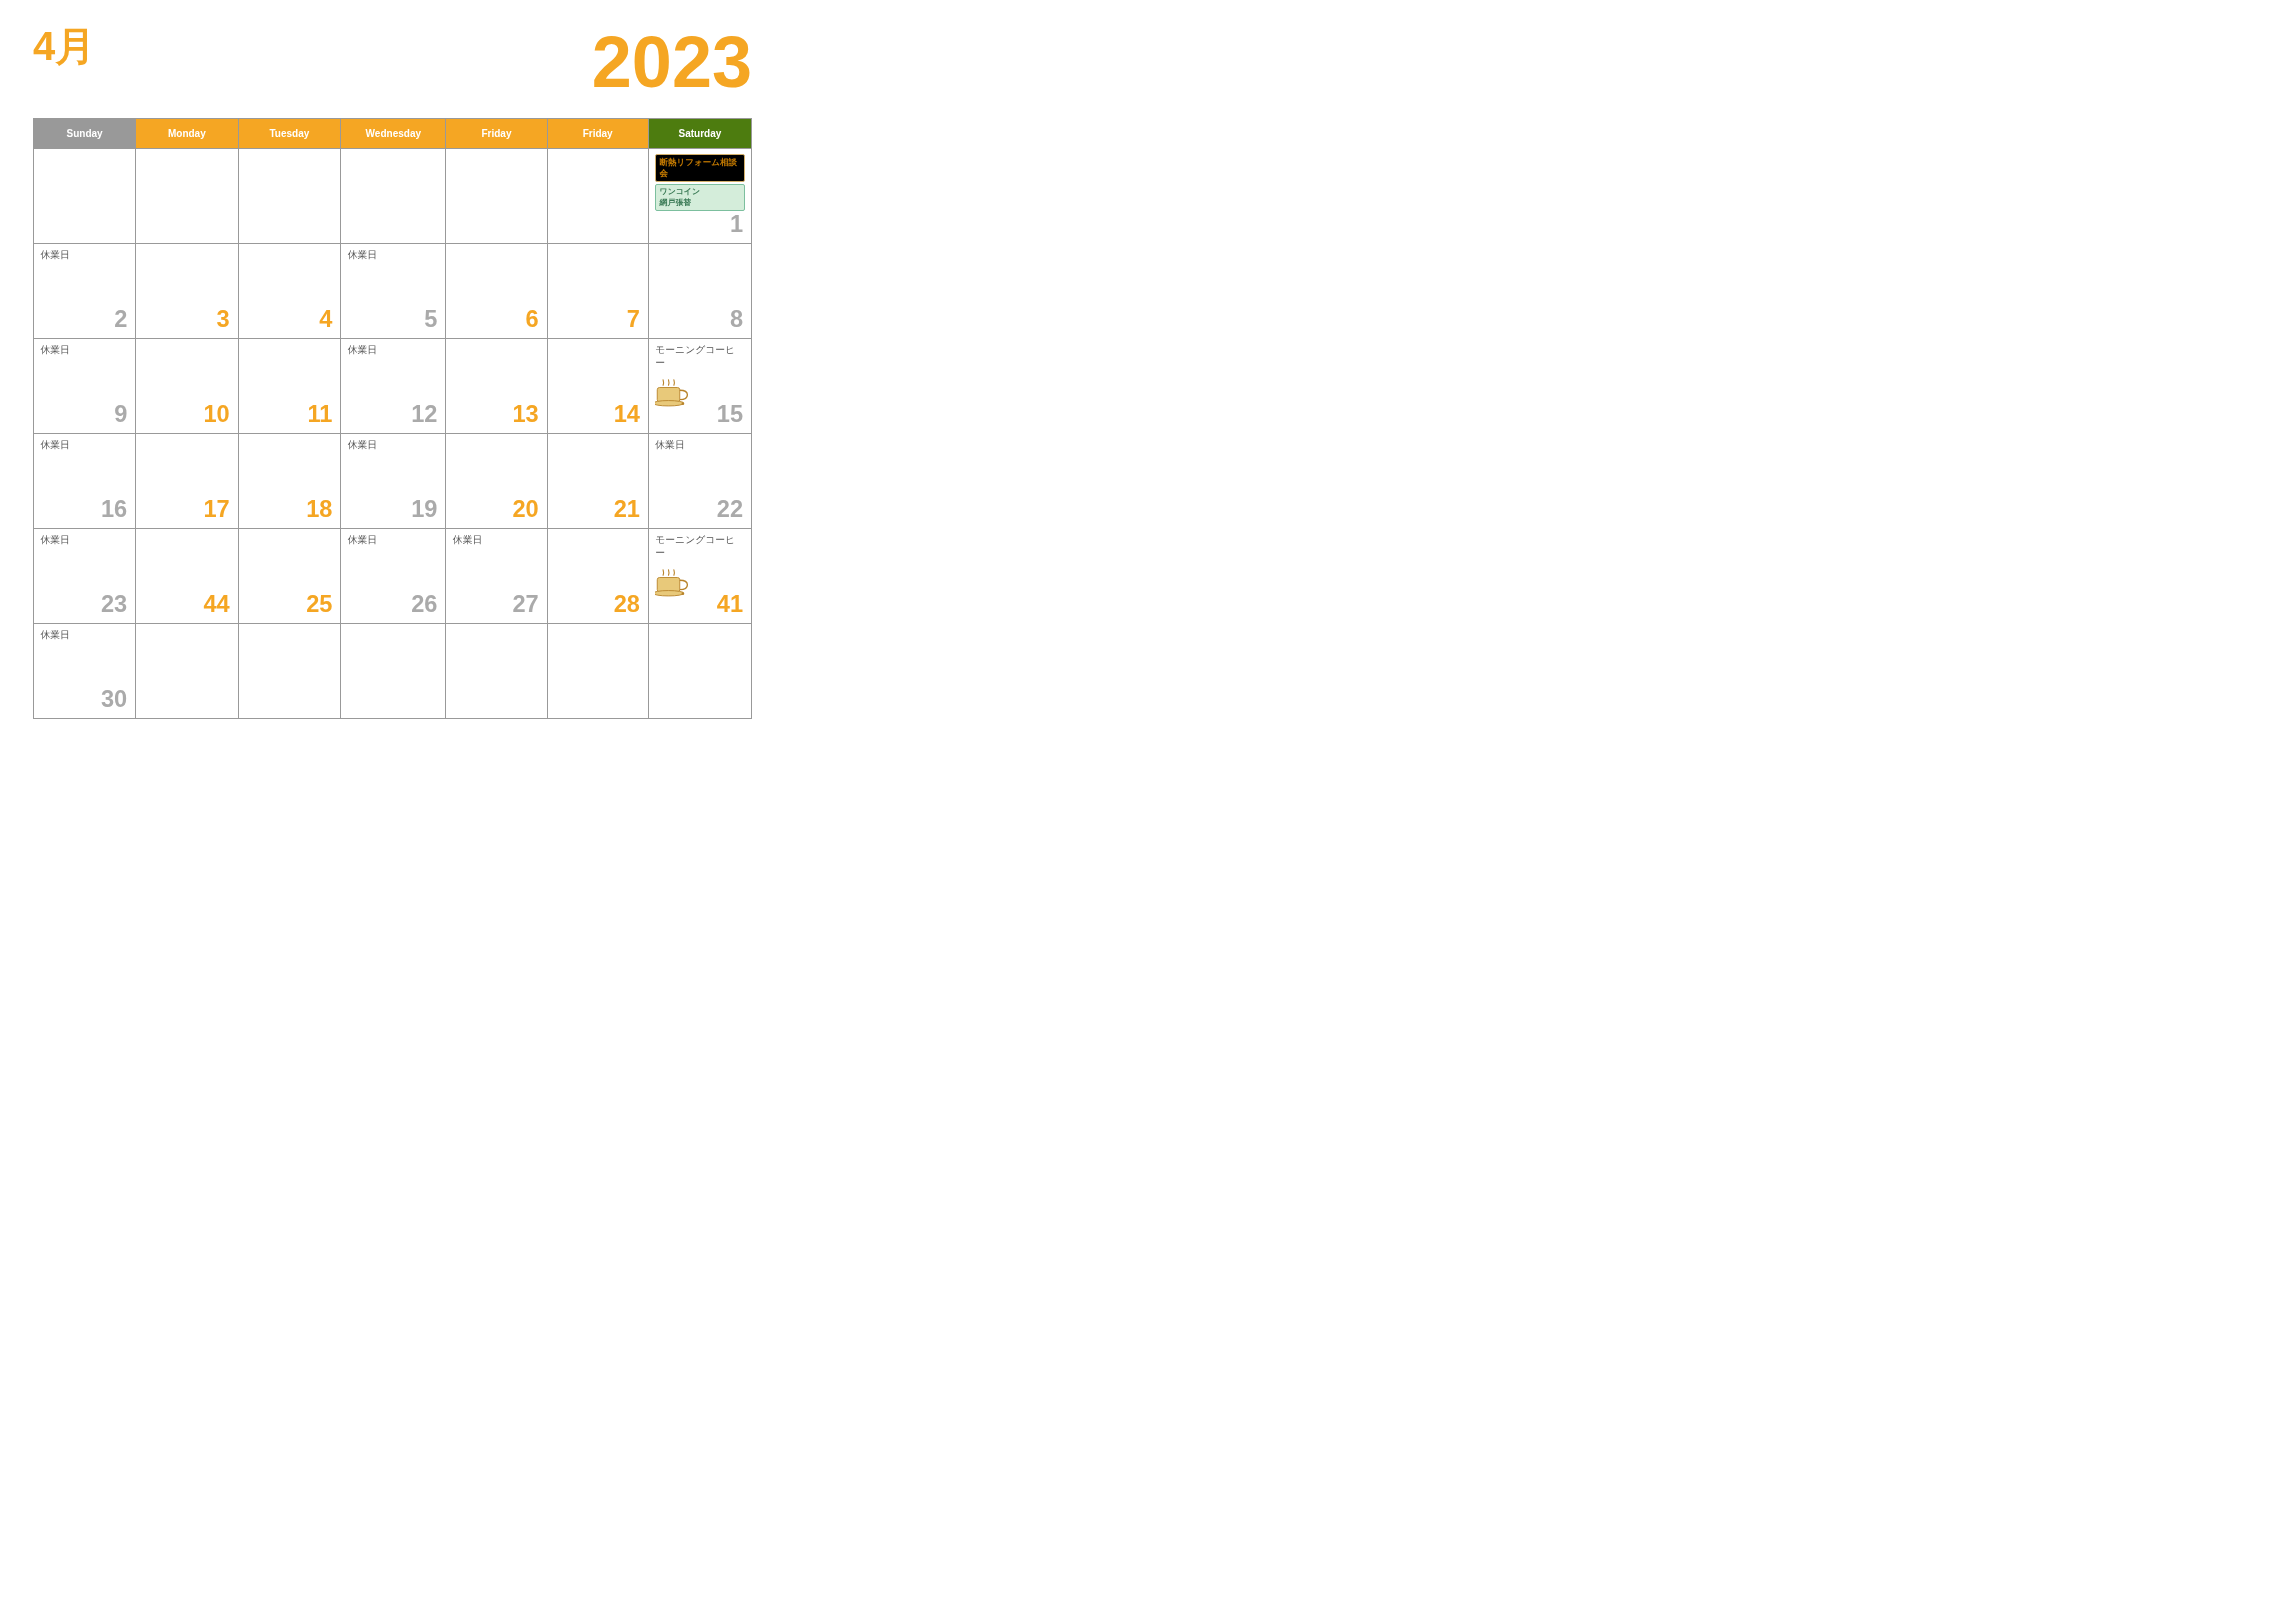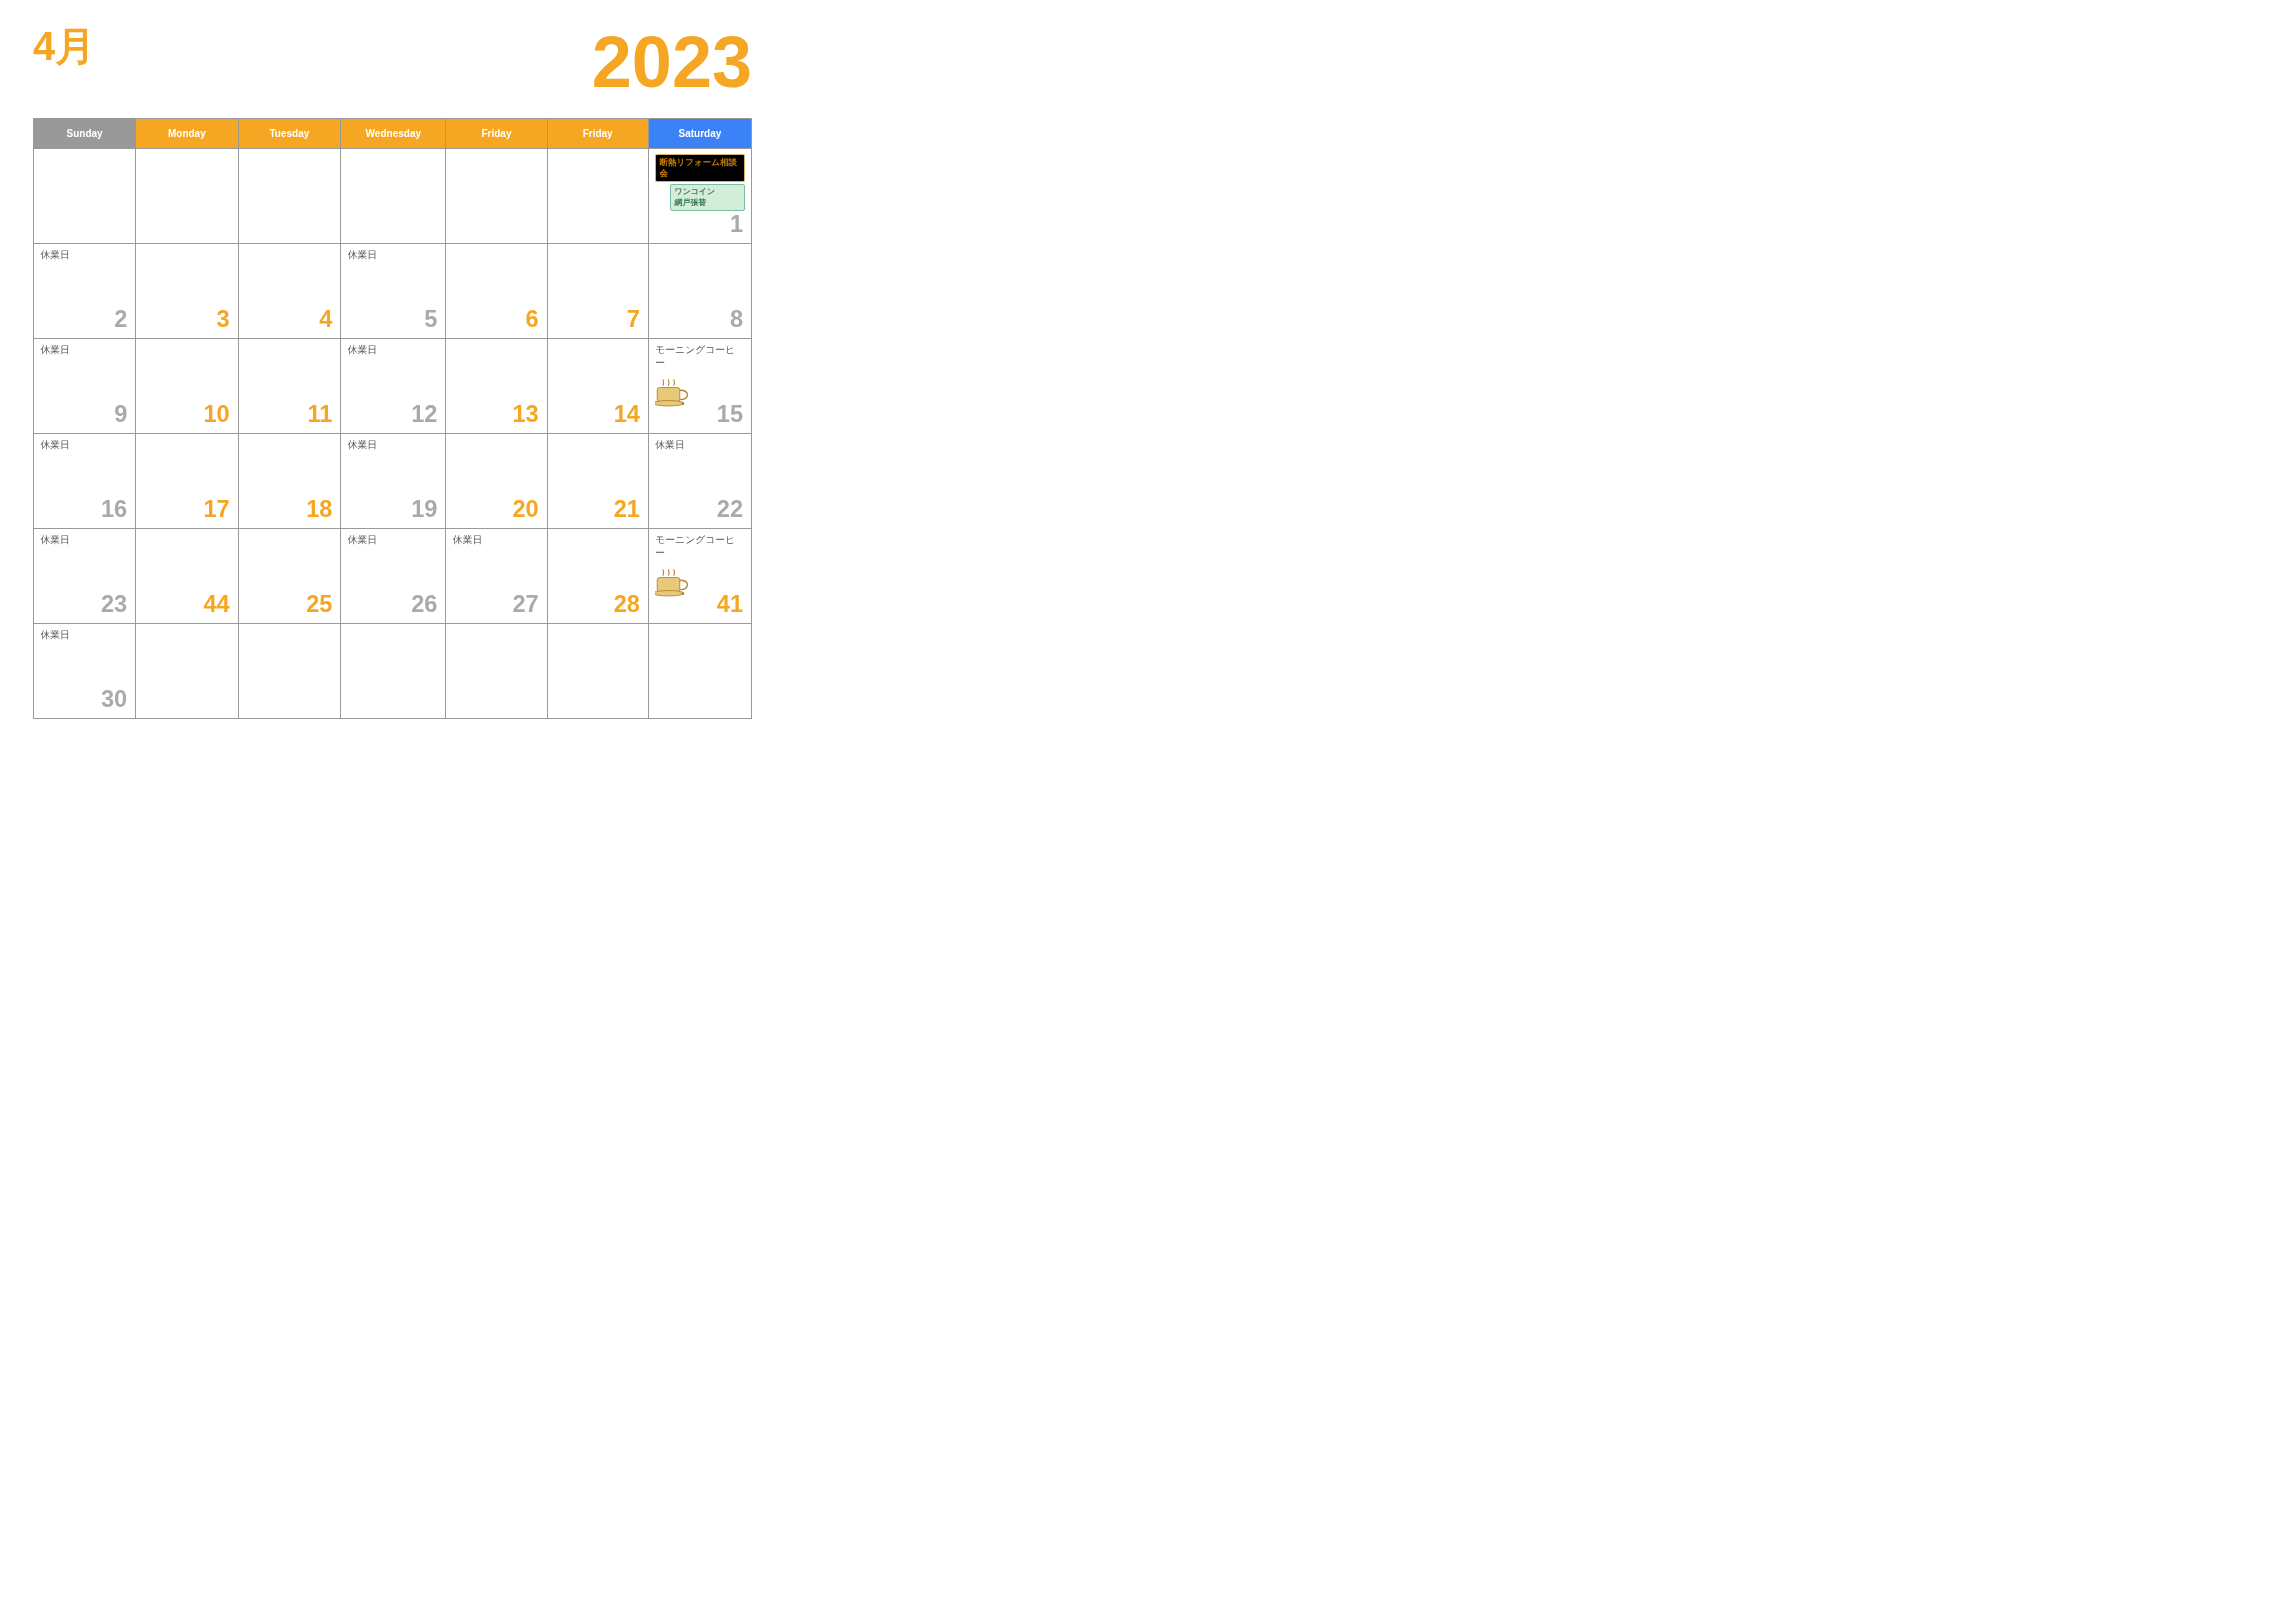--- a/index.html
+++ b/index.html
@@ -34,21 +34,21 @@
     .calendar th {
       padding: 9.2px 5.2px;
       text-align: center;
       font-size: 10px;
       font-weight: bold;
       color: #fff;
       border: 1.3px solid #999;
     }
     .calendar th.sunday-header { background: #999; }
     .calendar th.weekday-header { background: #f5a623; }
-    .calendar th.saturday-header { background: #3b82f6; }
+    .calendar th.saturday-header { background: #4d7c0f; }
 
     .calendar td {
       width: 112px;
       height: 95px;
       vertical-align: top;
       border: 1.3px solid #999;
       padding: 5.2px 6.5px 3.9px 6.5px;
       position: relative;
     }
     .cell-label {
@@ -119,21 +119,21 @@
   <tbody id="calendar-body">
   <tr>
         <td></td>
         <td></td>
         <td></td>
         <td></td>
         <td></td>
         <td></td>
         <td>
           <div class="event-box">断熱リフォーム相談会</div>
-          <div class="event-green" style="white-space: pre-line; margin-left: 15px;">ワンコイン
+          <div class="event-green" style="white-space: pre-line;">ワンコイン
 網戸張替</div>
           <span class="cell-number gray">1</span>
         </td>
       </tr>
       <tr>
         <td>
           <span class="cell-label">休業日</span>
           <span class="cell-number gray">2</span>
         </td>
         <td>

